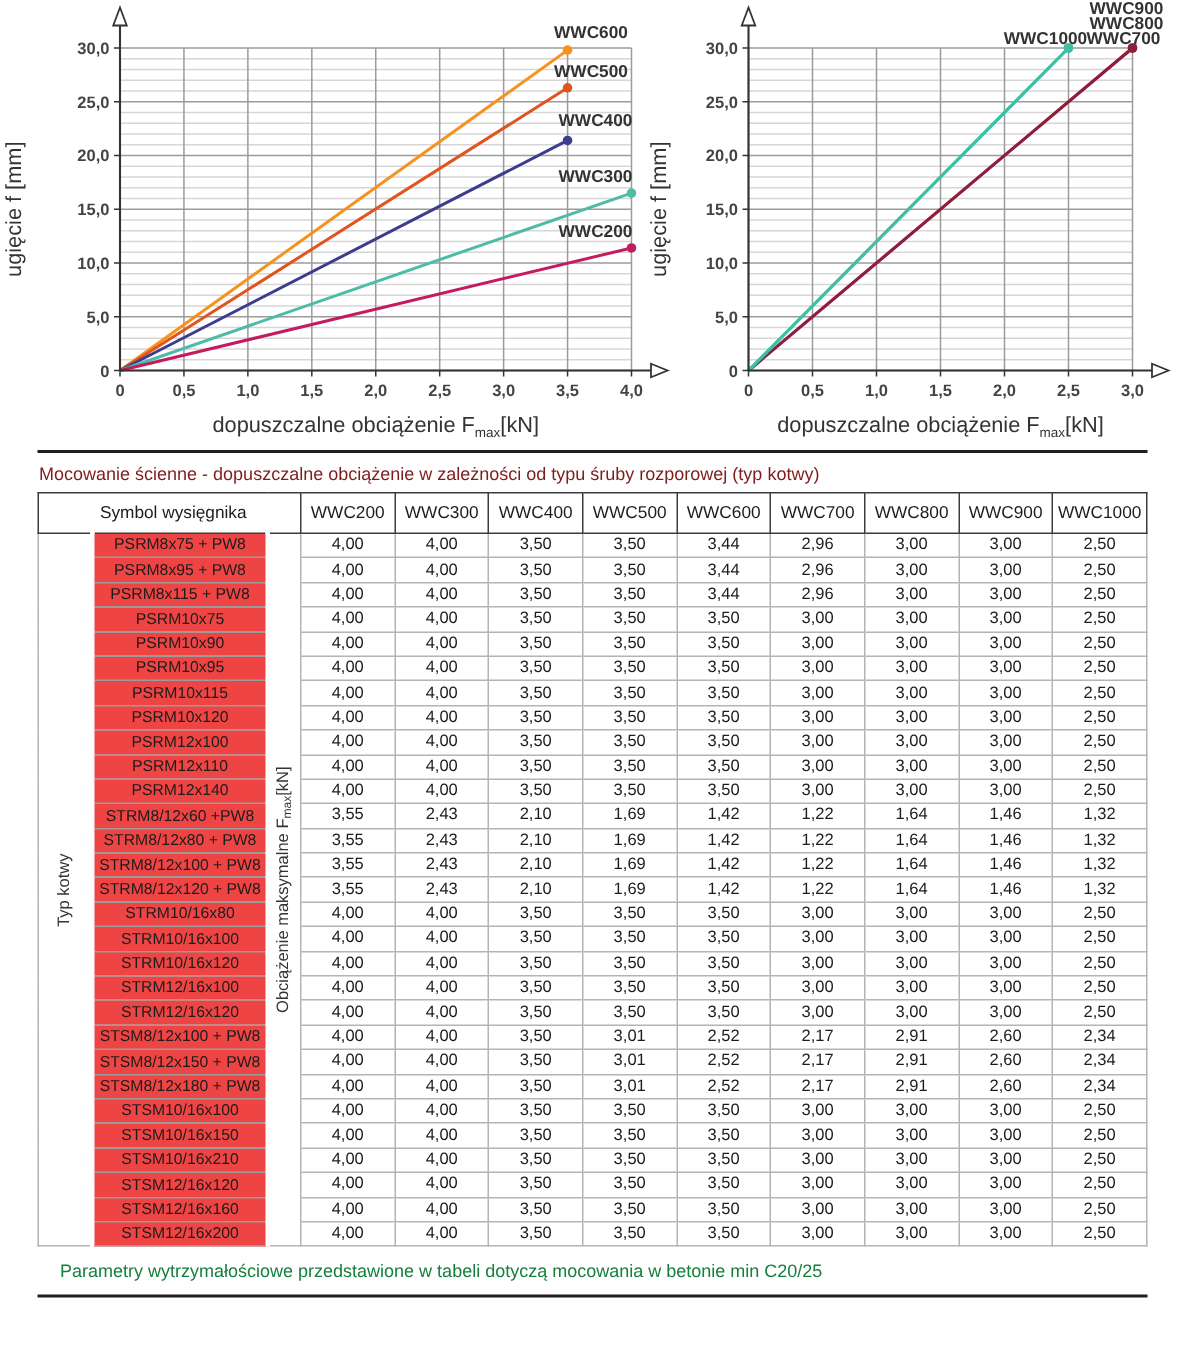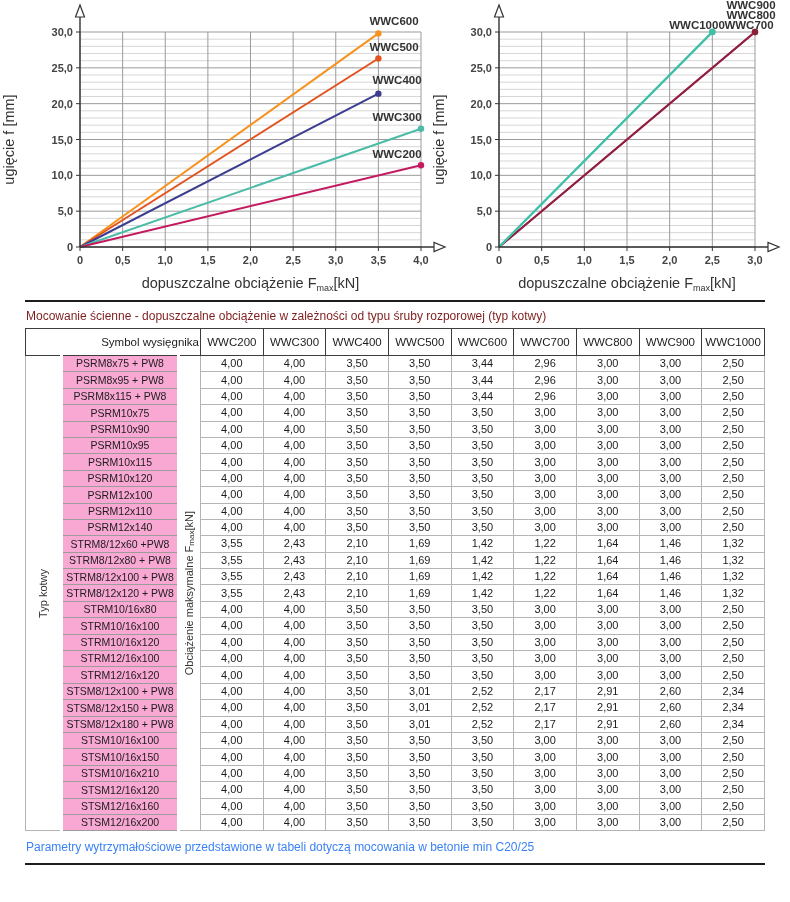--- a/index.html
+++ b/index.html
@@ -11,37 +11,37 @@
   .charts{position:relative;height:300px;}
   .charts svg{position:absolute;top:0;}
   #chart-left{left:0;}
   #chart-right{left:430px;}
   svg text{fill:#333;font-family:"Liberation Sans",sans-serif;}
   svg .tick{font-size:11px;fill:#444;font-weight:bold;}
   svg .slabel{font-size:11.5px;font-weight:bold;}
   svg .axtitle{font-size:14.5px;fill:#333;}
   .rule{margin:0 25px;border-top:2px solid #1e1e1e;height:0;}
   .section-title{margin:7px 0 5px 26px;font-size:12px;color:#7f1d1d;}
-  .footnote{margin:9px 0 9px 26px;font-size:12px;color:#3b82f6;}
+  .footnote{margin:9px 0 9px 40px;font-size:12px;color:#15803d;}
   table.anchors{
     border-collapse:collapse;table-layout:fixed;
     margin:0 0 0 25px;width:740px;
     font-size:11px;color:#1c1c1c;
   }
   table.anchors th{
     border:1px solid #3c3c3c;font-weight:normal;
     font-size:11.5px;height:24px;background:#fff;
   }
-  table.anchors th.corner{text-align:right;padding-left:6px;}
+  table.anchors th.corner{text-align:center;padding-left:6px;}
   table.anchors td{
     border:1px solid #b4b4b4;text-align:center;
     height:15.4px;padding:0;line-height:1;
   }
   table.anchors td.rlabel{
-    background:#f9a8d4;border:1px solid #9c9c9c;font-size:10.5px;
+    background:#ef4444;border:1px solid #9c9c9c;font-size:10.5px;
   }
   table.anchors td.typ{border-right:3px solid #fff;background:#fff;}
   table.anchors td.rot{border-left:3px solid #fff;background:#fff;}
   .vtext{
     writing-mode:vertical-rl;transform:rotate(180deg);
     margin:auto;font-size:11px;white-space:nowrap;color:#333;
   }
   .vtext sub{font-size:8px;}
 </style>
 </head>

